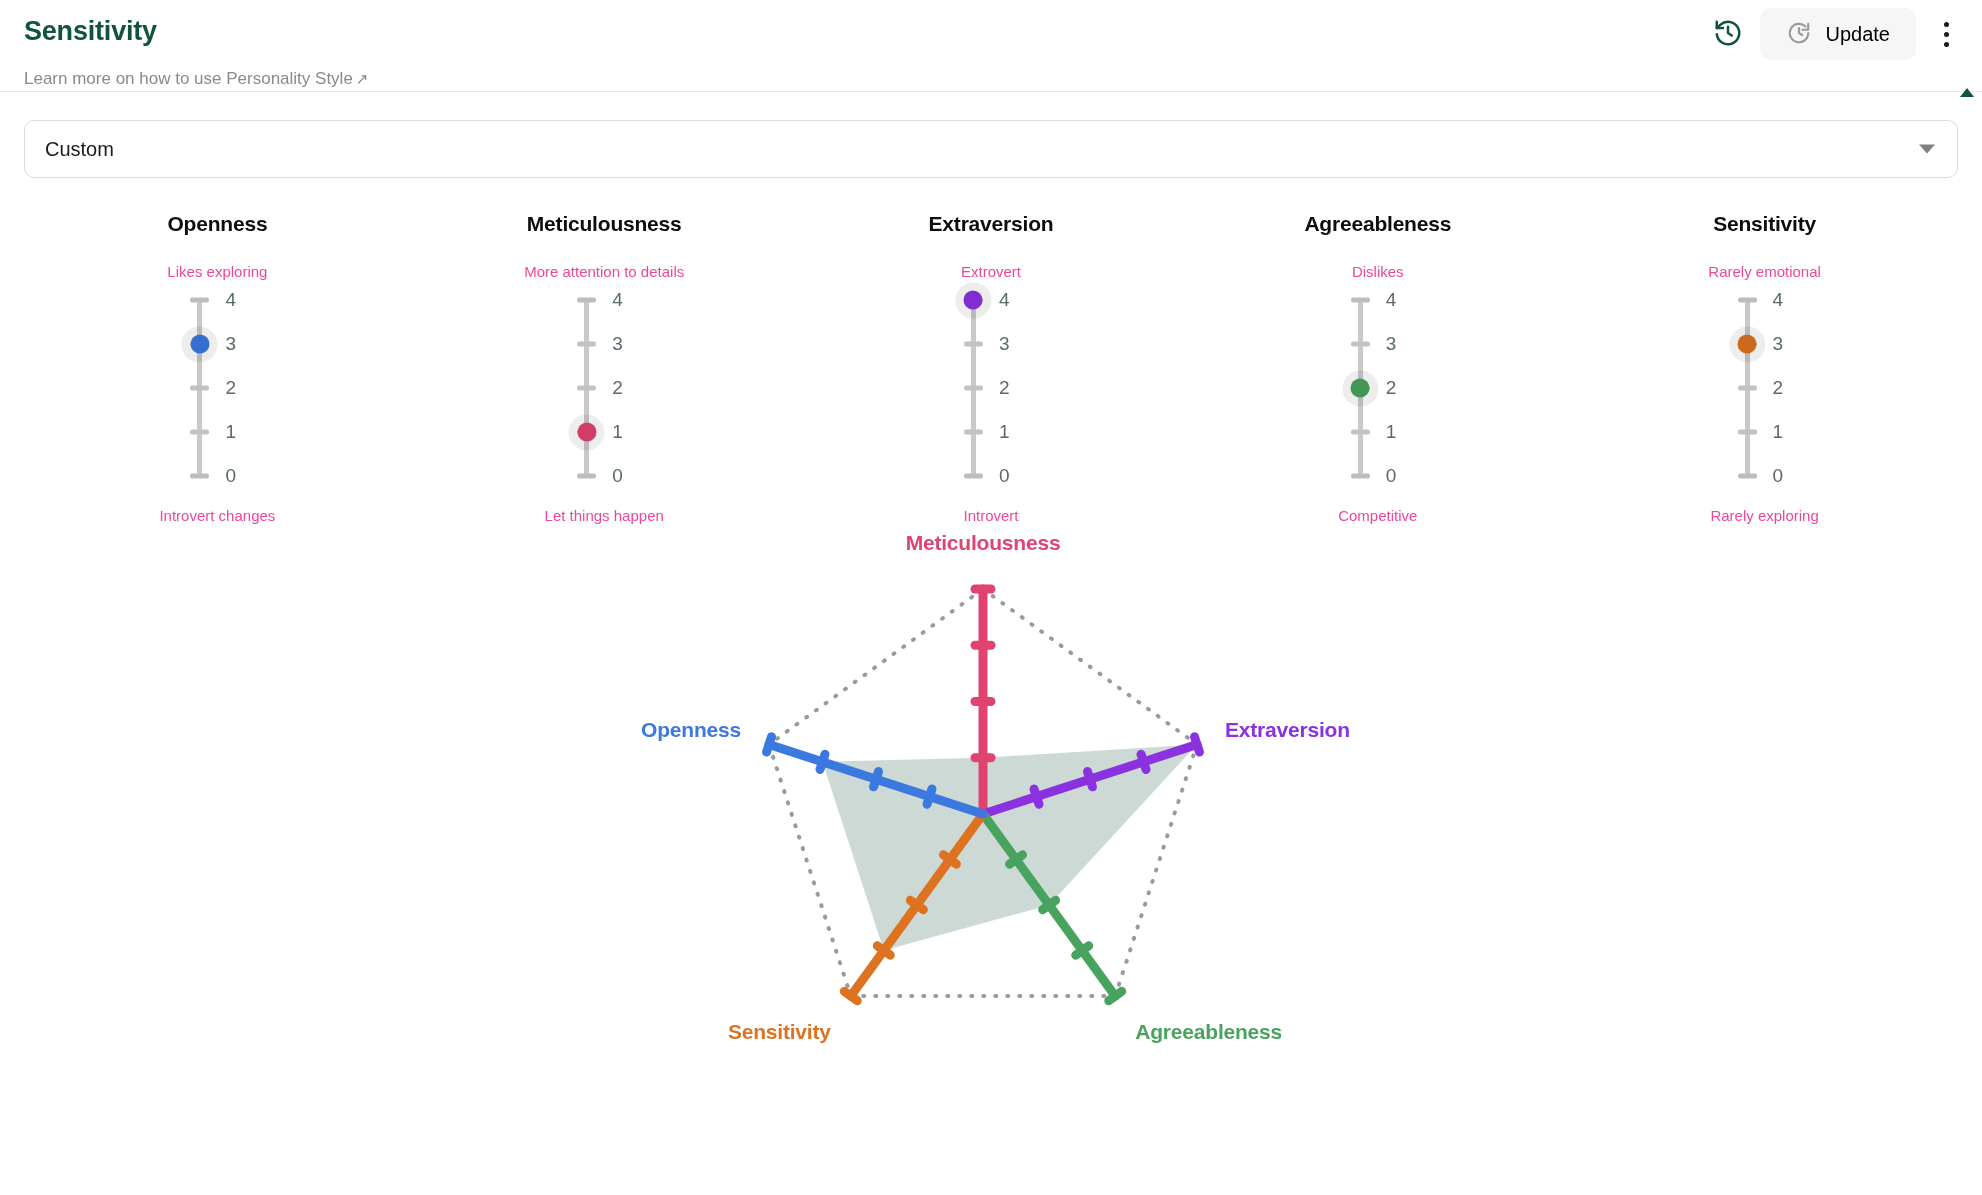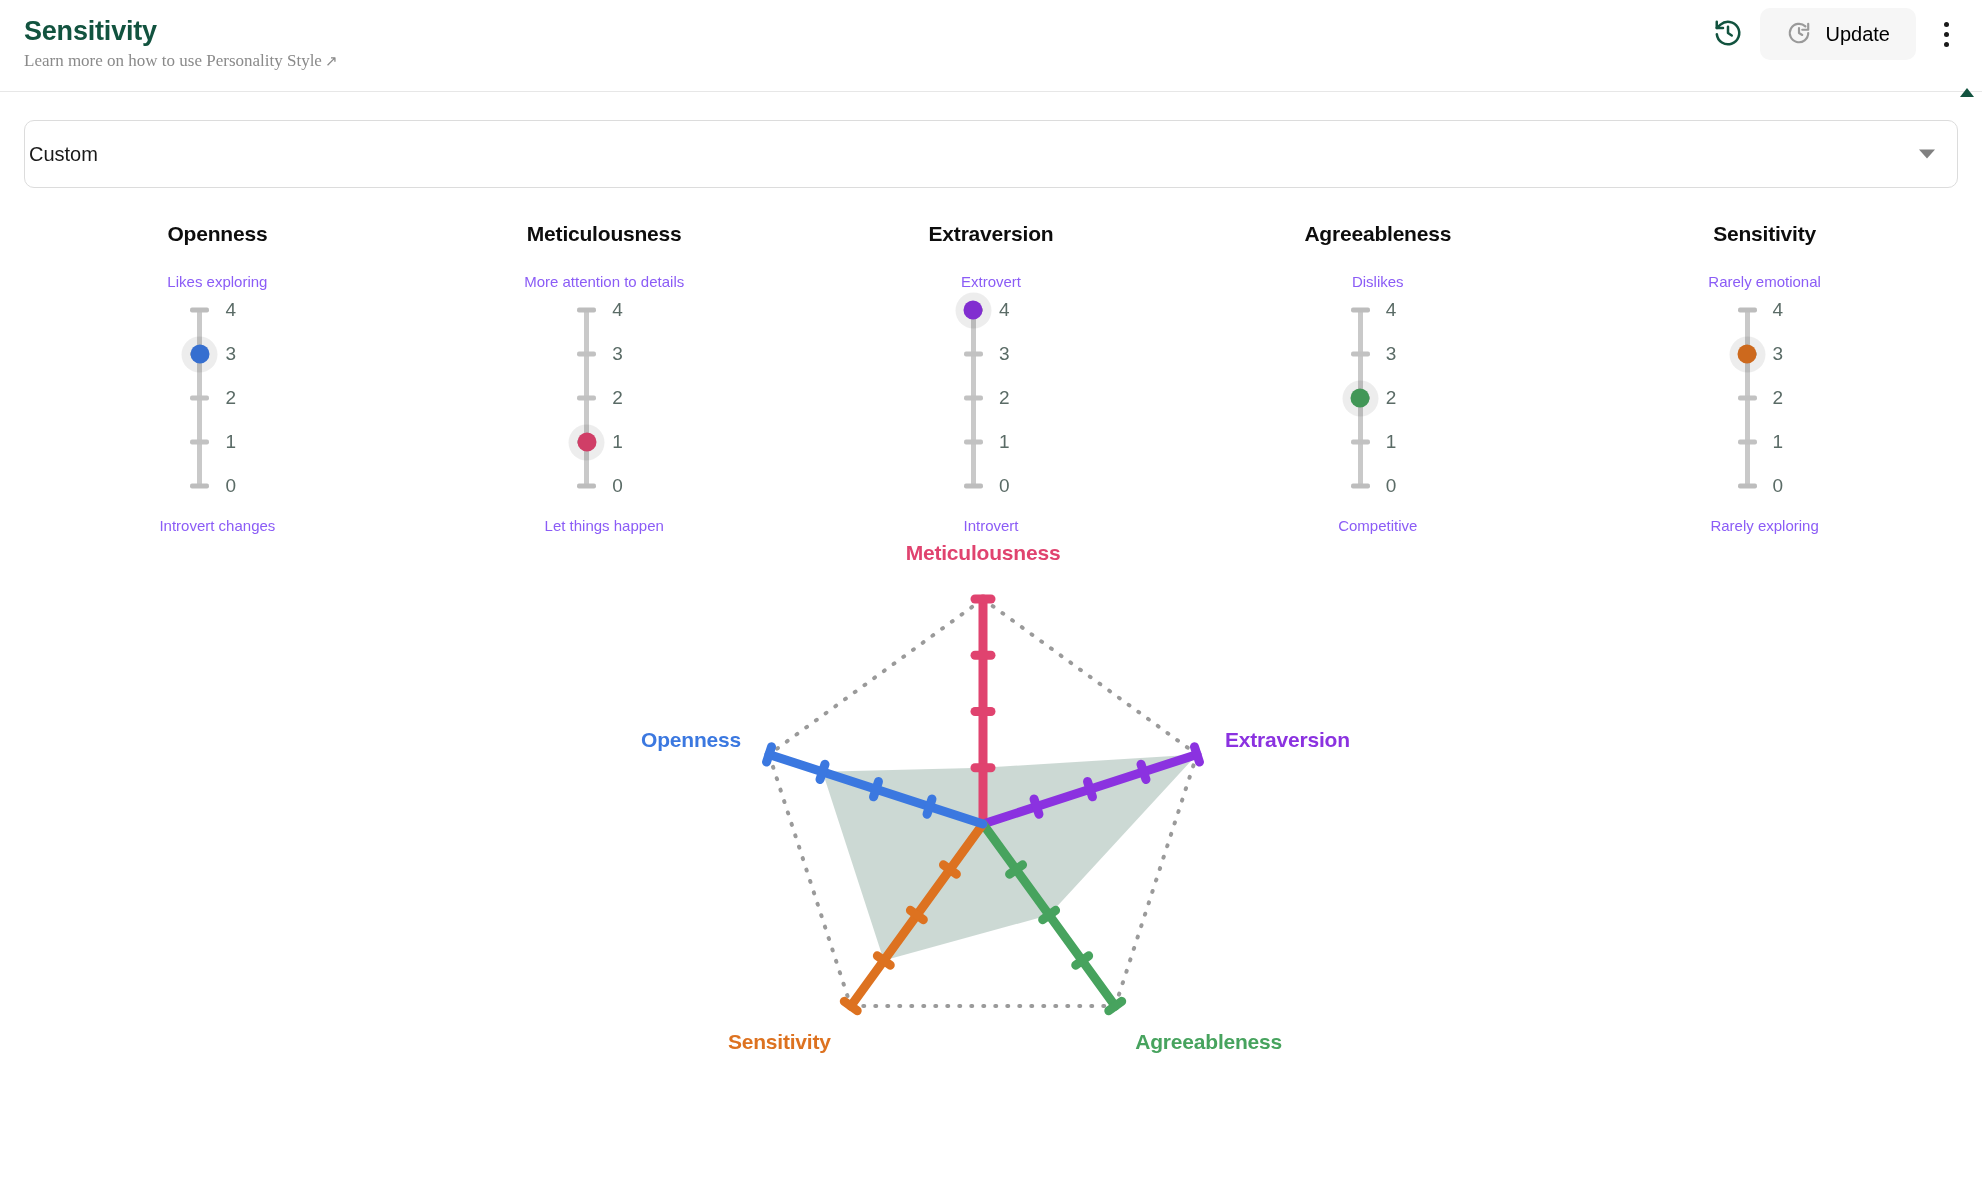--- a/index.html
+++ b/index.html
@@ -18,25 +18,24 @@
     padding: 14px 24px 0 24px;
   }
   .page-title {
     font-size: 27px;
     font-weight: 700;
     color: #12533f;
     letter-spacing: -0.2px;
     line-height: 34px;
   }
   .page-subtitle {
-    margin-top: 2px;
+    margin-top: 20px;
     font-size: 17px;
     color: #8a8a8a;
     line-height: 22px;
-    font-family: Liberation Serif, serif;
   }
   .page-subtitle .ext-arrow { font-size: 15px; margin-left: 3px; }
 
   .header-actions {
     position: absolute;
     top: 8px; right: 16px;
     display: flex; align-items: center; gap: 10px;
   }
   .icon-btn {
     width: 44px; height: 44px;
@@ -58,25 +57,25 @@
     width: 40px; height: 44px;
     display: flex; flex-direction: column; align-items: center; justify-content: center;
     gap: 5px; cursor: pointer; background: none; border: none;
   }
   .kebab span { width: 5px; height: 5px; border-radius: 50%; background: #1a1a1a; display: block; }
 
   
   .select-wrap { padding: 28px 24px 0 24px; }
   .select-box {
     position: relative;
-    height: 68px;
+    height: 58px;
     border: 1px solid #dcdcdc;
     border-radius: 10px;
     display: flex; align-items: center;
-    padding: 0 4px;
+    padding: 0 20px;
     background: #fff;
     cursor: pointer;
   }
   .select-value { font-size: 20px; color: #1a1a1a; }
   .select-caret {
     position: absolute; right: 22px; top: 50%; transform: translateY(-50%);
     width: 0; height: 0;
     border-left: 8px solid transparent;
     border-right: 8px solid transparent;
     border-top: 9px solid #808080;
@@ -87,21 +86,21 @@
     display: flex;
     margin-top: 34px;
     padding: 0 24px;
   }
   .trait { flex: 1; display: flex; flex-direction: column; align-items: center; }
   .trait-name {
     font-size: 21px; font-weight: 700; color: #0d0d0d;
     letter-spacing: -0.2px;
   }
   .trait-top-label, .trait-bottom-label {
-    font-size: 15px; color: #8b5cf6;
+    font-size: 15px; color: #ec4899;
   }
   .trait-top-label { margin-top: 27px; }
   .trait-bottom-label { margin-top: 23px; }
 
   .slider {
     position: relative;
     width: 120px;
     height: 190px;
     margin-top: 14px;
   }

